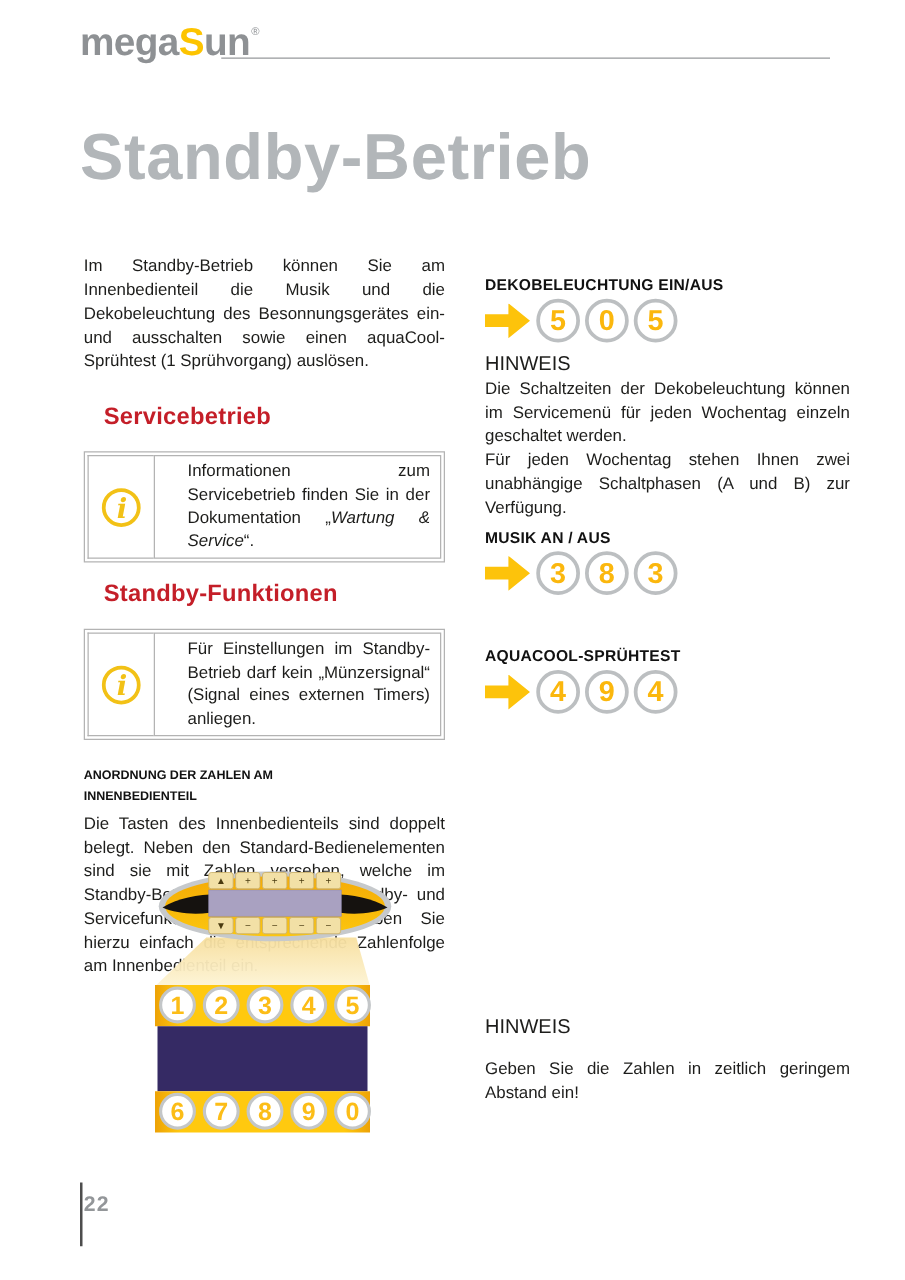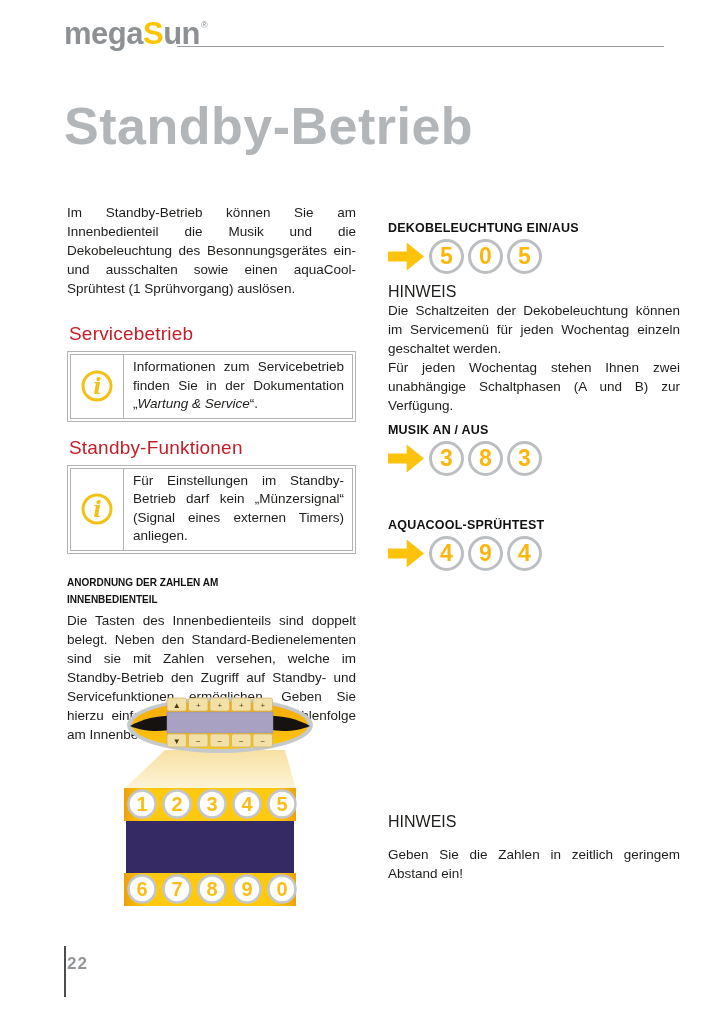--- a/index.html
+++ b/index.html
@@ -14,34 +14,34 @@
   .header-rule{position:absolute;left:177px;top:46px;width:487px;border-top:1.5px solid #97999c;}
 
   .title{position:absolute;left:64px;top:96px;font-size:52px;font-weight:bold;
          color:#b2b6b9;letter-spacing:0.5px;}
 
   
   .col-left{position:absolute;left:67px;top:203px;width:289px;}
   .col-right{position:absolute;left:388px;top:205px;width:292px;}
 
   .body-text{font-size:13.5px;line-height:19px;text-align:justify;margin:0;color:#1d1d1b;}
-  .red-heading{color:#c41e28;font-size:19px;font-weight:normal;margin:2px;letter-spacing:0.2px;}
+  .red-heading{color:#c41e28;font-size:19px;font-weight:bold;margin:16px;letter-spacing:0.2px;}
   .sub-heading{font-size:10px;font-weight:bold;line-height:17px;margin:0;color:#111;}
 
   .mt-intro{margin-top:0;}
   .h2-service{margin-top:25px;}
   .h2-standby{margin-top:15px;}
   .h3-anordnung{margin-top:20px;}
   .p-anordnung{margin-top:3px;}
 
   
   .infobox{margin-top:6px;border:1px solid #b3b3b3;padding:2px;display:flex;align-items:stretch;background:#fff;}
   .infobox .icon-cell{border:1px solid #b3b3b3;border-right:none;width:52px;flex:0 0 52px;
         display:flex;align-items:center;justify-content:center;}
-  .infobox .text-cell{border:1px solid #b3b3b3;flex:1;padding:3px 8px 4px 9px;
+  .infobox .text-cell{border:1px solid #b3b3b3;flex:1;padding:3px 8px 4px 26px;
         font-size:13.5px;line-height:18.5px;text-align:justify;}
   .text-cell em{font-style:italic;}
 
   
   .rsec{position:absolute;left:0;width:292px;}
   .r-heading{font-size:12.5px;font-weight:bold;letter-spacing:0.2px;margin:0;color:#111;}
   .code-row{display:flex;align-items:center;margin-top:4px;}
   .arrow{width:36px;height:28px;background:#fdc30b;margin-right:5px;
          clip-path:polygon(0 32%,52% 32%,52% 0,100% 50%,52% 100%,52% 68%,0 68%);}
   .digit-circle{width:29px;height:29px;border:3px solid #bcbfc1;border-radius:50%;

